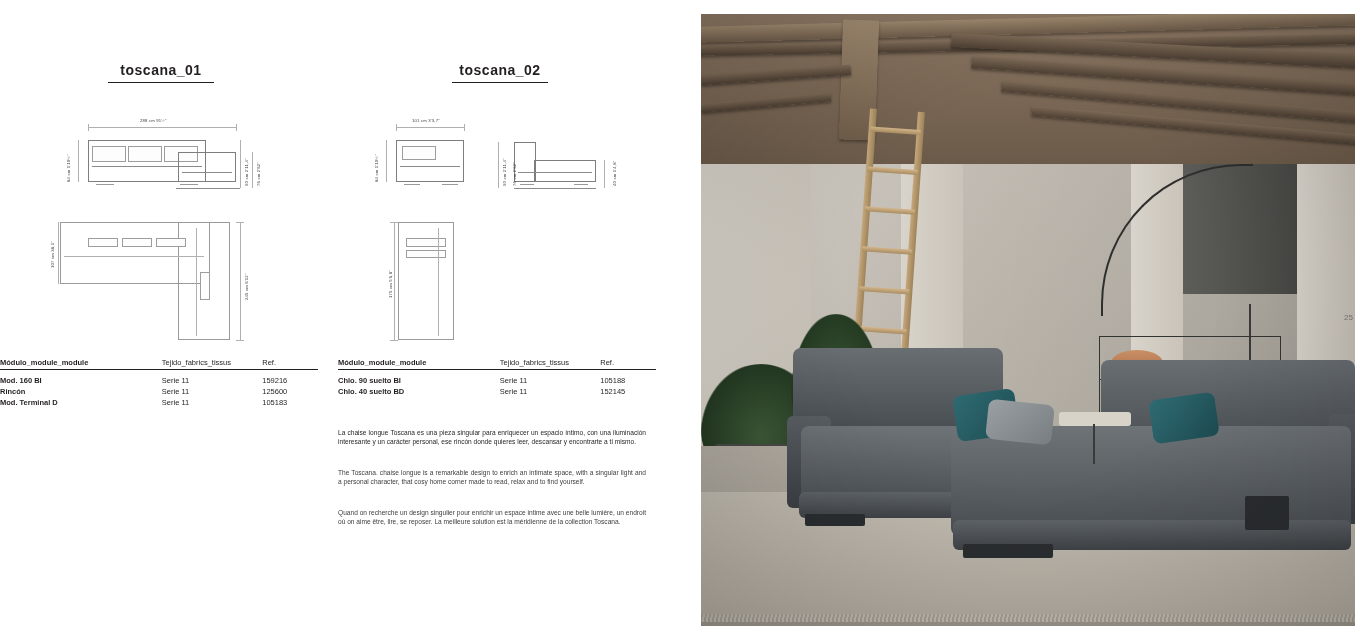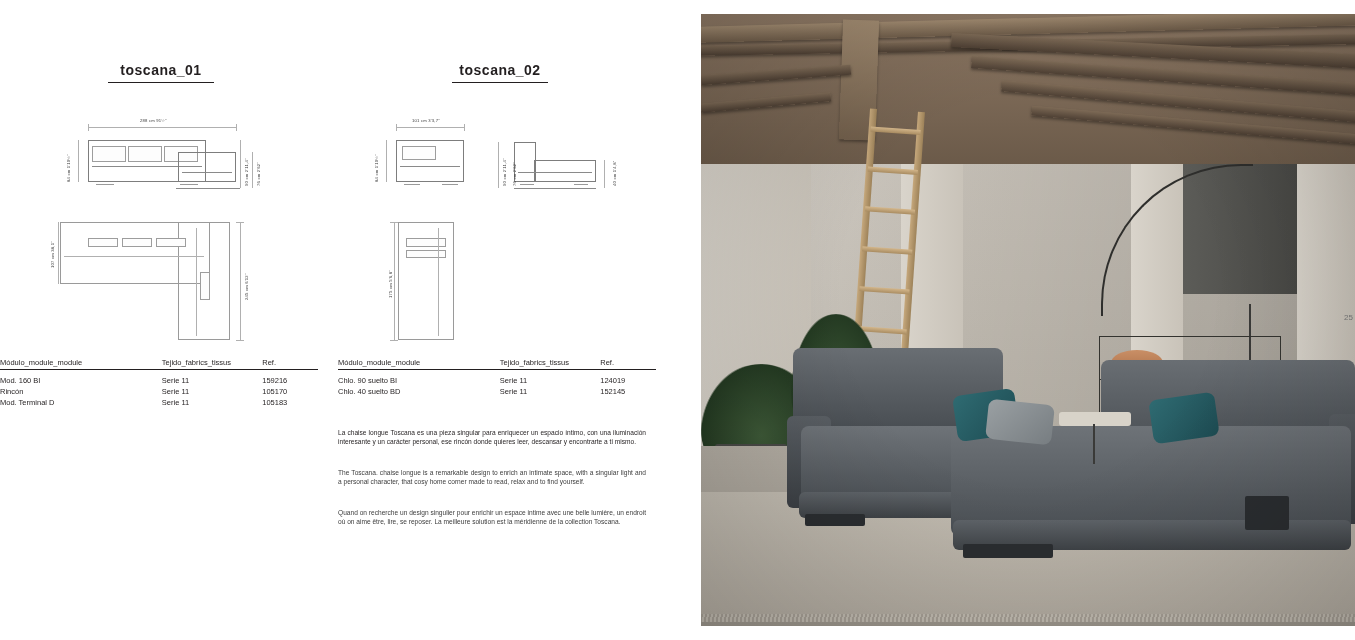--- a/index.html
+++ b/index.html
@@ -96,21 +96,21 @@
   .table .thead {
     display: flex;
     border-bottom: 1px solid #231f20;
     padding-bottom: 2px;
     margin-bottom: 5px;
   }
   .table .trow {
     display: flex;
     line-height: 11px;
   }
-  .c1 { width: 174px; }
+  .c1 { width: 174px; font-weight: bold; }
   .c2 { width: 108px; }
   .c3 { width: 60px; }
   .thead .c1, .thead .c2, .thead .c3 {
     font-size: 7.5px;
   }
 
   .table-a { left: 0px; top: 358px; width: 318px; }
   .table-b { left: 338px; top: 358px; width: 318px; }
 
   
@@ -399,39 +399,39 @@
         <div class="c3">Ref.</div>
       </div>
       <div class="trow">
         <div class="c1">Mod. 160 BI</div>
         <div class="c2">Serie 11</div>
         <div class="c3">159216</div>
       </div>
       <div class="trow">
         <div class="c1">Rincón</div>
         <div class="c2">Serie 11</div>
-        <div class="c3">105170</div>
+        <div class="c3">125600</div>
       </div>
       <div class="trow">
         <div class="c1">Mod. Terminal D</div>
         <div class="c2">Serie 11</div>
         <div class="c3">105183</div>
       </div>
     </div>
 
     <div class="table table-b">
       <div class="thead">
         <div class="c1">Módulo_module_module</div>
         <div class="c2">Tejido_fabrics_tissus</div>
         <div class="c3">Ref.</div>
       </div>
       <div class="trow">
         <div class="c1">Chlo. 90 suelto BI</div>
         <div class="c2">Serie 11</div>
-        <div class="c3">124019</div>
+        <div class="c3">105188</div>
       </div>
       <div class="trow">
         <div class="c1">Chlo. 40 suelto BD</div>
         <div class="c2">Serie 11</div>
         <div class="c3">152145</div>
       </div>
     </div>
 
     <div class="desc desc-es">La chaise longue Toscana es una pieza singular para enriquecer un espacio íntimo, con una iluminación interesante y un carácter personal, ese rincón donde quieres leer, descansar y encontrarte a ti mismo.</div>
     <div class="desc desc-en">The Toscana. chaise longue is a remarkable design to enrich an intimate space, with a singular light and a personal character, that cosy home corner made to read, relax and to find yourself.</div>

